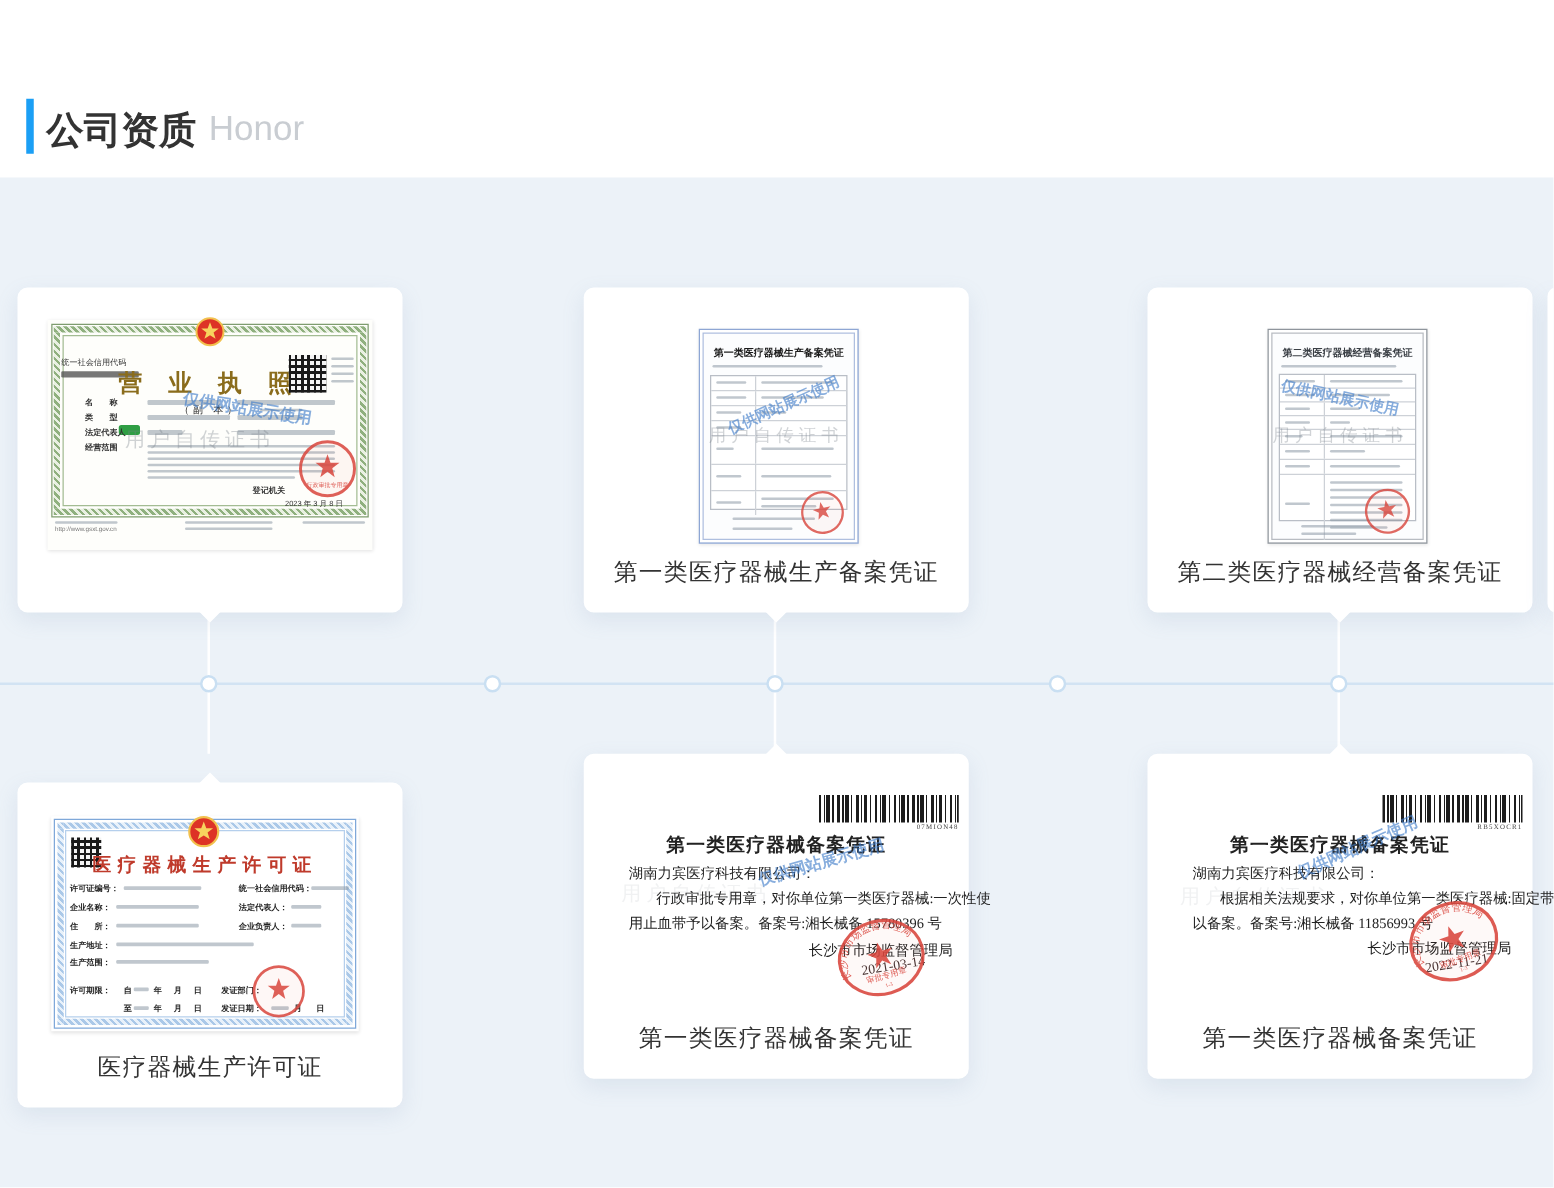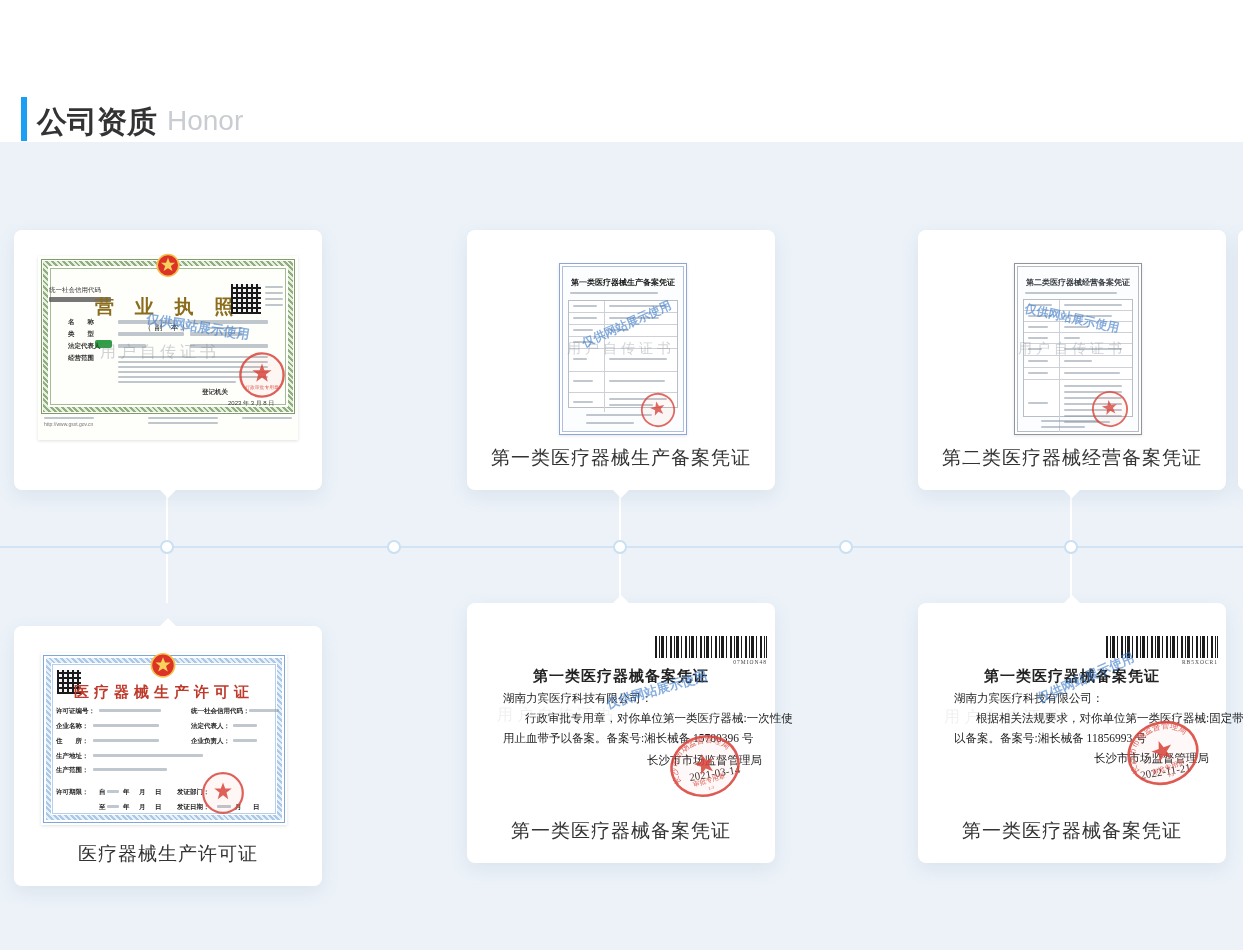--- a/index.html
+++ b/index.html
@@ -1,19 +1,19 @@
 <!DOCTYPE html>
 <html><head>
 <meta charset="utf-8">
 <style>
   html,body{margin:0;padding:0;background:#fff;}
   .screen{position:relative;width:1243px;height:950px;background:#fff;overflow:hidden;
           font-family:"Liberation Sans",sans-serif;}
   
-  .hdr{position:absolute;left:0;top:18px;width:100%;height:142px;background:#fff;}
+  .hdr{position:absolute;left:0;top:0;width:100%;height:142px;background:#fff;}
   .accent{position:absolute;left:21px;top:79px;width:6px;height:44px;background:#1b9ff5;}
   .hdr-title{position:absolute;left:37px;top:84px;font-size:30px;font-weight:600;color:#333;}
   .hdr-sub{position:absolute;left:167px;top:87px;font-size:28px;font-weight:400;color:#c9cdd2;}
   
   .section{position:absolute;left:0;top:142px;width:1243px;height:808px;background:#ecf2f8;}
   .tl-line{position:absolute;left:0;top:404px;width:100%;height:2px;background:#d2e3f3;z-index:1;}
   .connector{position:absolute;top:348px;width:2px;height:113px;background:#fff;z-index:2;}
   .tl-dot{position:absolute;top:398px;width:10px;height:10px;border:2px solid #c9dff2;background:#fff;border-radius:50%;z-index:3;}
   
   .card{position:absolute;width:308px;height:260px;background:#fff;border-radius:8px;

